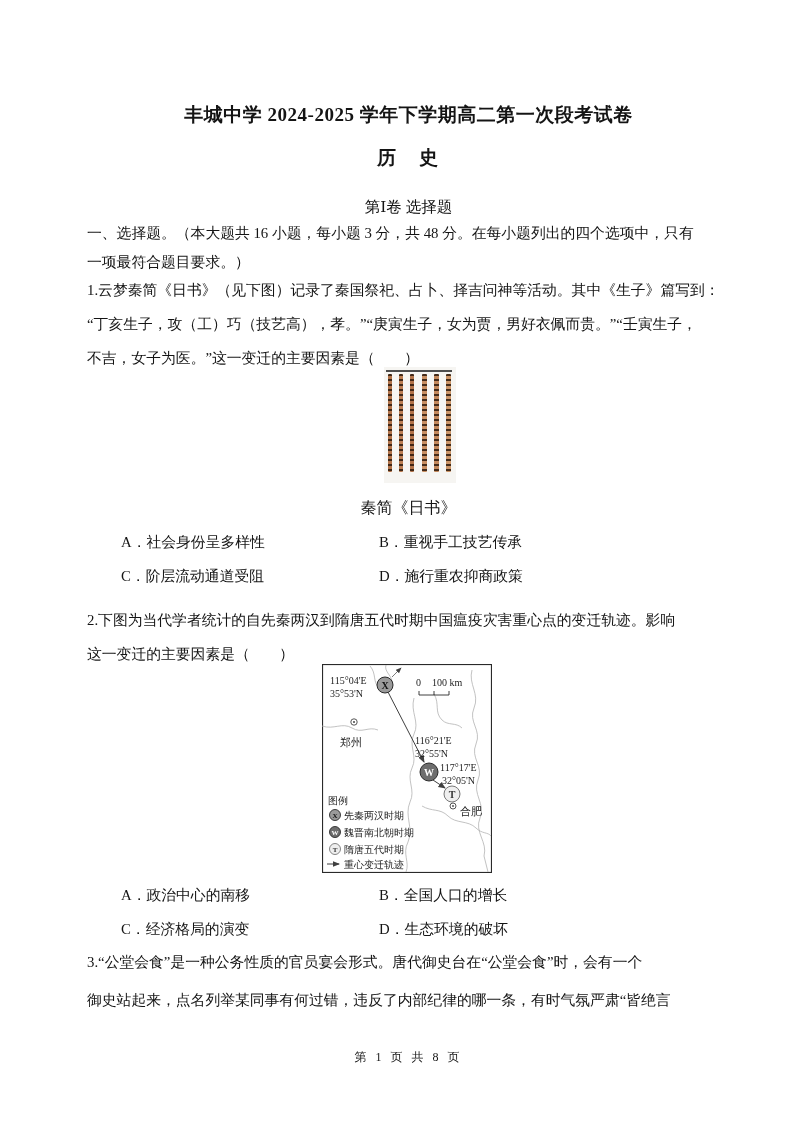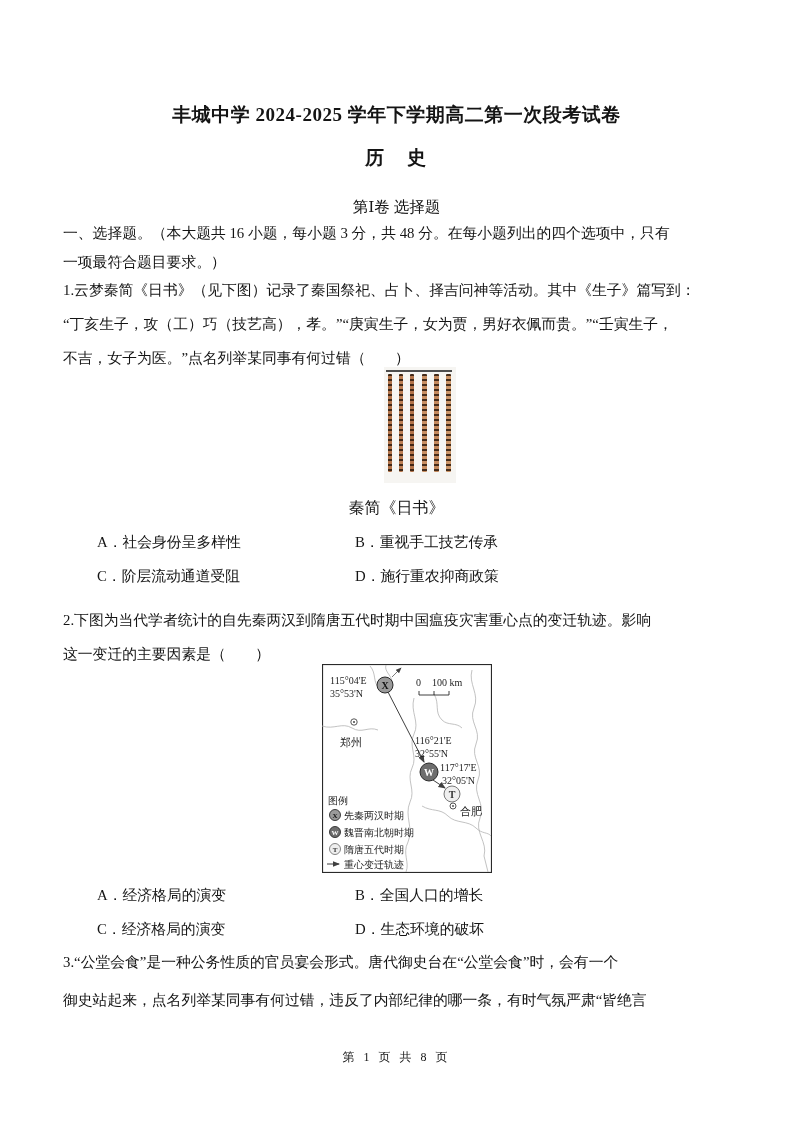--- a/index.html
+++ b/index.html
@@ -2,21 +2,21 @@
 <html><head>
 <meta charset="utf-8">
 <style>
   * { margin:0; padding:0; box-sizing:border-box; }
   html,body { background:#ffffff; }
   .page {
     position:relative; width:793px; height:1122px; background:#ffffff;
     font-family:"Liberation Serif","DejaVu Serif",serif; color:#141414;
     overflow:hidden;
   }
-  .abs { position:absolute; white-space:pre; }
+  .abs { position:absolute; white-space:pre;padding-left:24px; }
   .ctr { left:0; right:0; text-align:center; white-space:pre; }
   .title { font-size:19px; font-weight:bold; letter-spacing:0.5px; }
   .subject { font-size:19px; font-weight:bold; letter-spacing:2px; }
   .section { font-size:15.5px; }
   .body-line { font-size:14.8px; }
   .opt { font-size:14.8px;text-align:right; }
   .caption { font-size:16px; }
   .footer { font-size:12px; letter-spacing:3px; }
 
   
@@ -46,21 +46,21 @@
 
   <div class="abs ctr title" style="top:102px;">丰城中学 2024-2025 学年下学期高二第一次段考试卷</div>
   <div class="abs ctr subject" style="top:145px;">历　史</div>
   <div class="abs ctr section" style="top:197px;">第Ⅰ卷 选择题</div>
 
   <div class="abs body-line" style="left:63px; top:224px;">一、选择题。（本大题共 16 小题，每小题 3 分，共 48 分。在每小题列出的四个选项中，只有</div>
   <div class="abs body-line" style="left:63px; top:253px;">一项最符合题目要求。）</div>
 
   <div class="abs body-line" style="left:63px; top:281px;">1.云梦秦简《日书》（见下图）记录了秦国祭祀、占卜、择吉问神等活动。其中《生子》篇写到：</div>
   <div class="abs body-line" style="left:63px; top:315px;">“丁亥生子，攻（工）巧（技艺高），孝。”“庚寅生子，女为贾，男好衣佩而贵。”“壬寅生子，</div>
-  <div class="abs body-line" style="left:63px; top:349px;">不吉，女子为医。”点名列举某同事有何过错（　　）</div>
+  <div class="abs body-line" style="left:63px; top:349px;">不吉，女子为医。”这一变迁的主要因素是（　　）</div>
 
   <div class="slips-fig">
     <div class="slips-topline"></div>
     <div class="slip s1"></div>
     <div class="slip s2"></div>
     <div class="slip s3"></div>
     <div class="slip s4"></div>
     <div class="slip s5"></div>
     <div class="slip s6"></div>
   </div>
@@ -151,21 +151,21 @@
         <circle cx="13" cy="185" r="5.5" fill="#efefef" stroke="#777" stroke-width="0.9"></circle>
         <text x="13" y="188" font-size="7" font-weight="bold" text-anchor="middle" fill="#333">T</text>
         <text class="map-label" x="22" y="189" font-size="10">隋唐五代时期</text>
 
         <line x1="5" y1="200" x2="17" y2="200" stroke="#3f3f3f" stroke-width="1" marker-end="url(#ah)"></line>
         <text class="map-label" x="22" y="204" font-size="10">重心变迁轨迹</text>
       </g>
     </svg>
   </div>
 
-  <div class="abs opt" style="left:97px;  top:886px;">A．经济格局的演变</div>
+  <div class="abs opt" style="left:97px;  top:886px;">A．政治中心的南移</div>
   <div class="abs opt" style="left:355px; top:886px;">B．全国人口的增长</div>
   <div class="abs opt" style="left:97px;  top:920px;">C．经济格局的演变</div>
   <div class="abs opt" style="left:355px; top:920px;">D．生态环境的破坏</div>
 
   <div class="abs body-line" style="left:63px; top:953px;">3.“公堂会食”是一种公务性质的官员宴会形式。唐代御史台在“公堂会食”时，会有一个</div>
   <div class="abs body-line" style="left:63px; top:991px;">御史站起来，点名列举某同事有何过错，违反了内部纪律的哪一条，有时气氛严肃“皆绝言</div>
 
   <div class="abs ctr footer" style="top:1049px;">第 1 页 共 8 页</div>
 
 </div>

